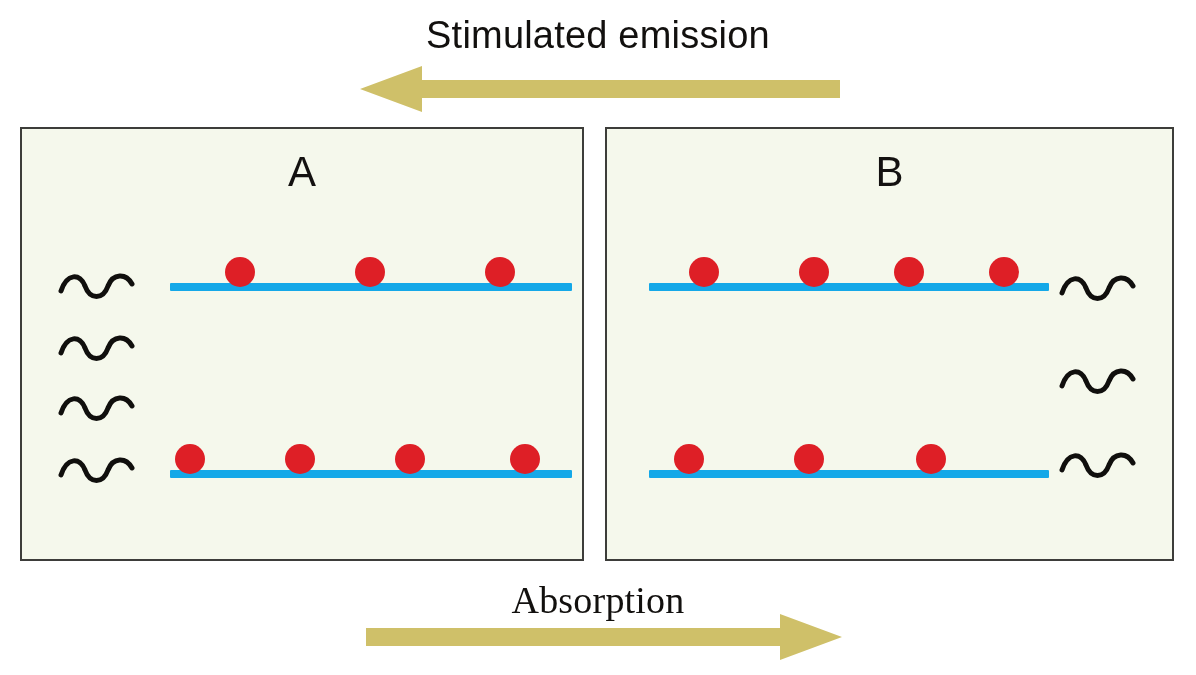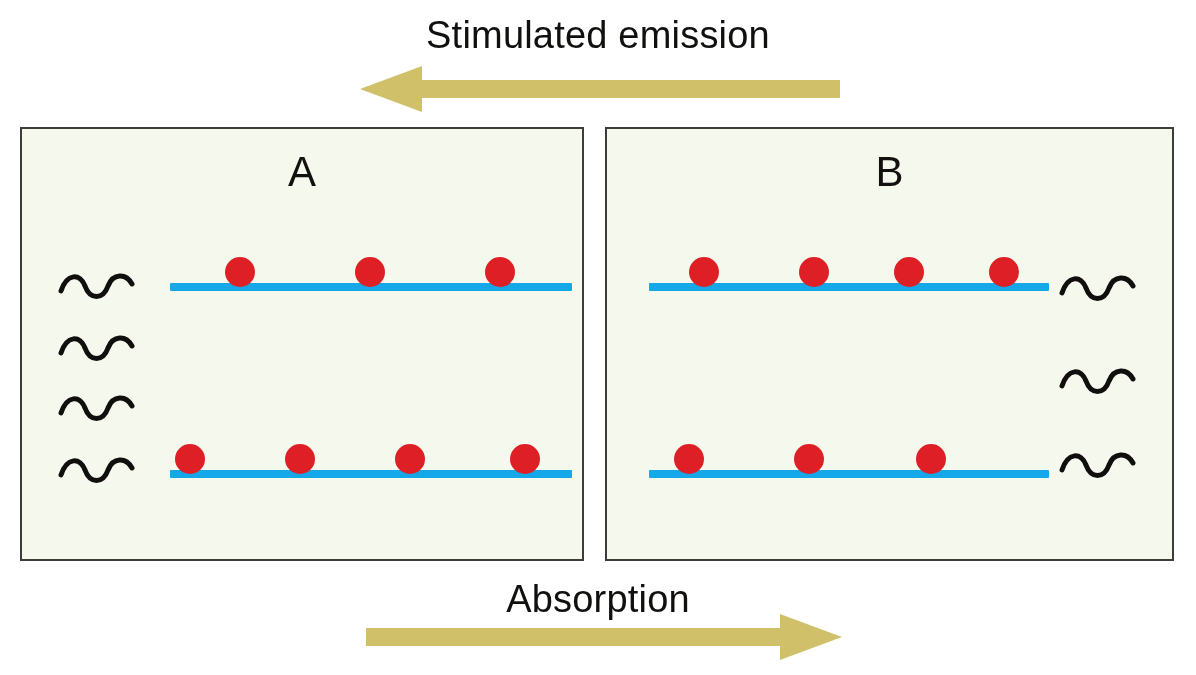--- a/index.html
+++ b/index.html
@@ -24,21 +24,21 @@
     left: 0;
     width: 1196px;
     text-align: center;
     font-size: 38px;
     font-weight: 400;
     color: #12100e;
     letter-spacing: 0.2px;
     white-space: nowrap;
   }
   #caption-top    { top: 14px; }
-  #caption-bottom { top: 578px; }
+  #caption-bottom { top: 578px; font-family: Liberation Serif, serif; }
 
   
   .process-arrow {
     position: absolute;
     display: block;
   }
   #arrow-stimulated-emission { left: 360px; top: 66px; }
   #arrow-absorption          { left: 366px; top: 614px; }
 
   

